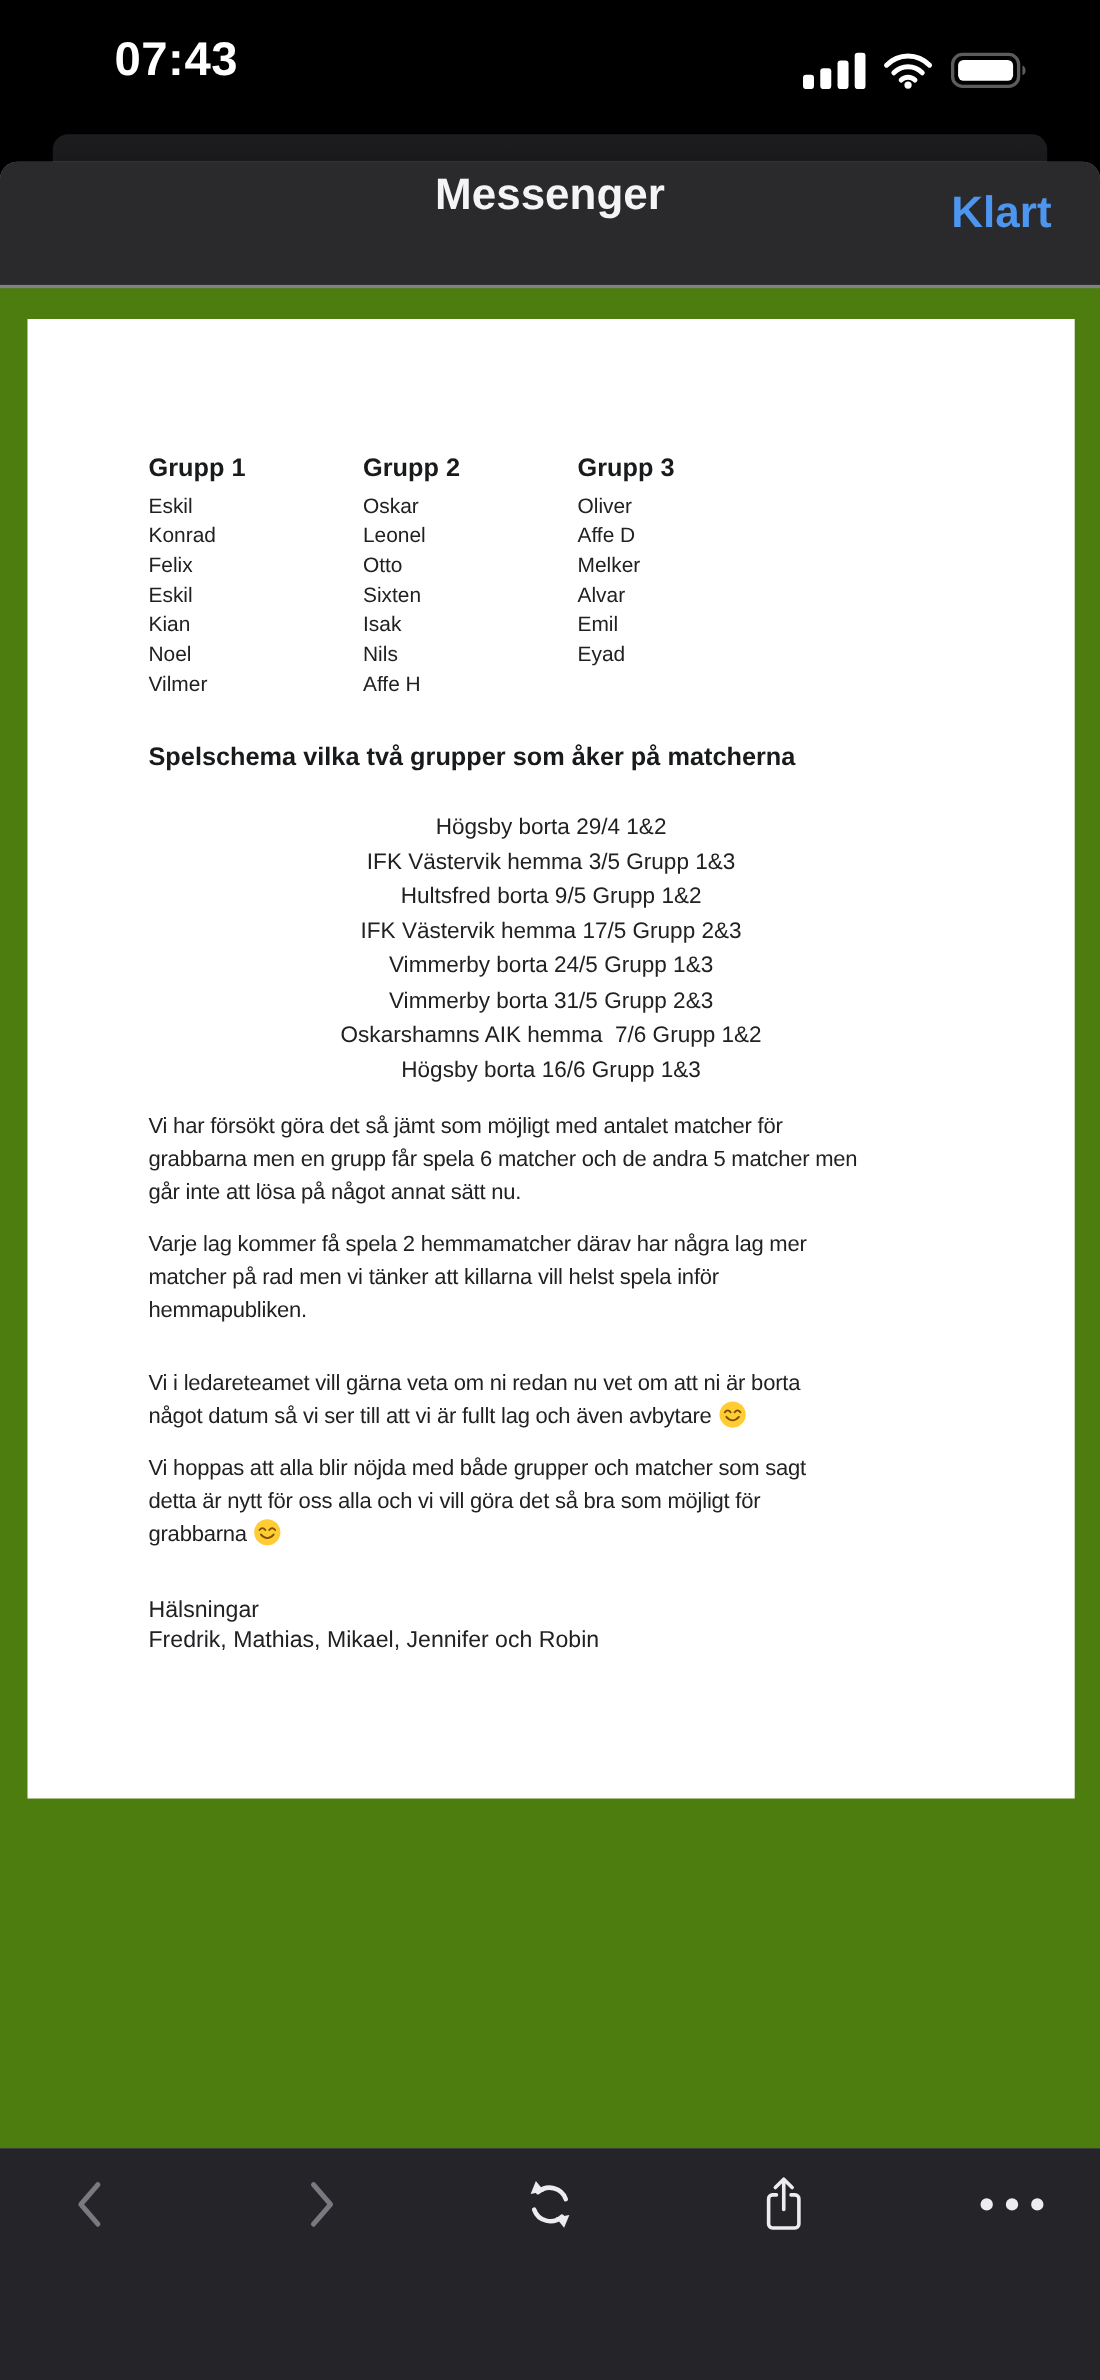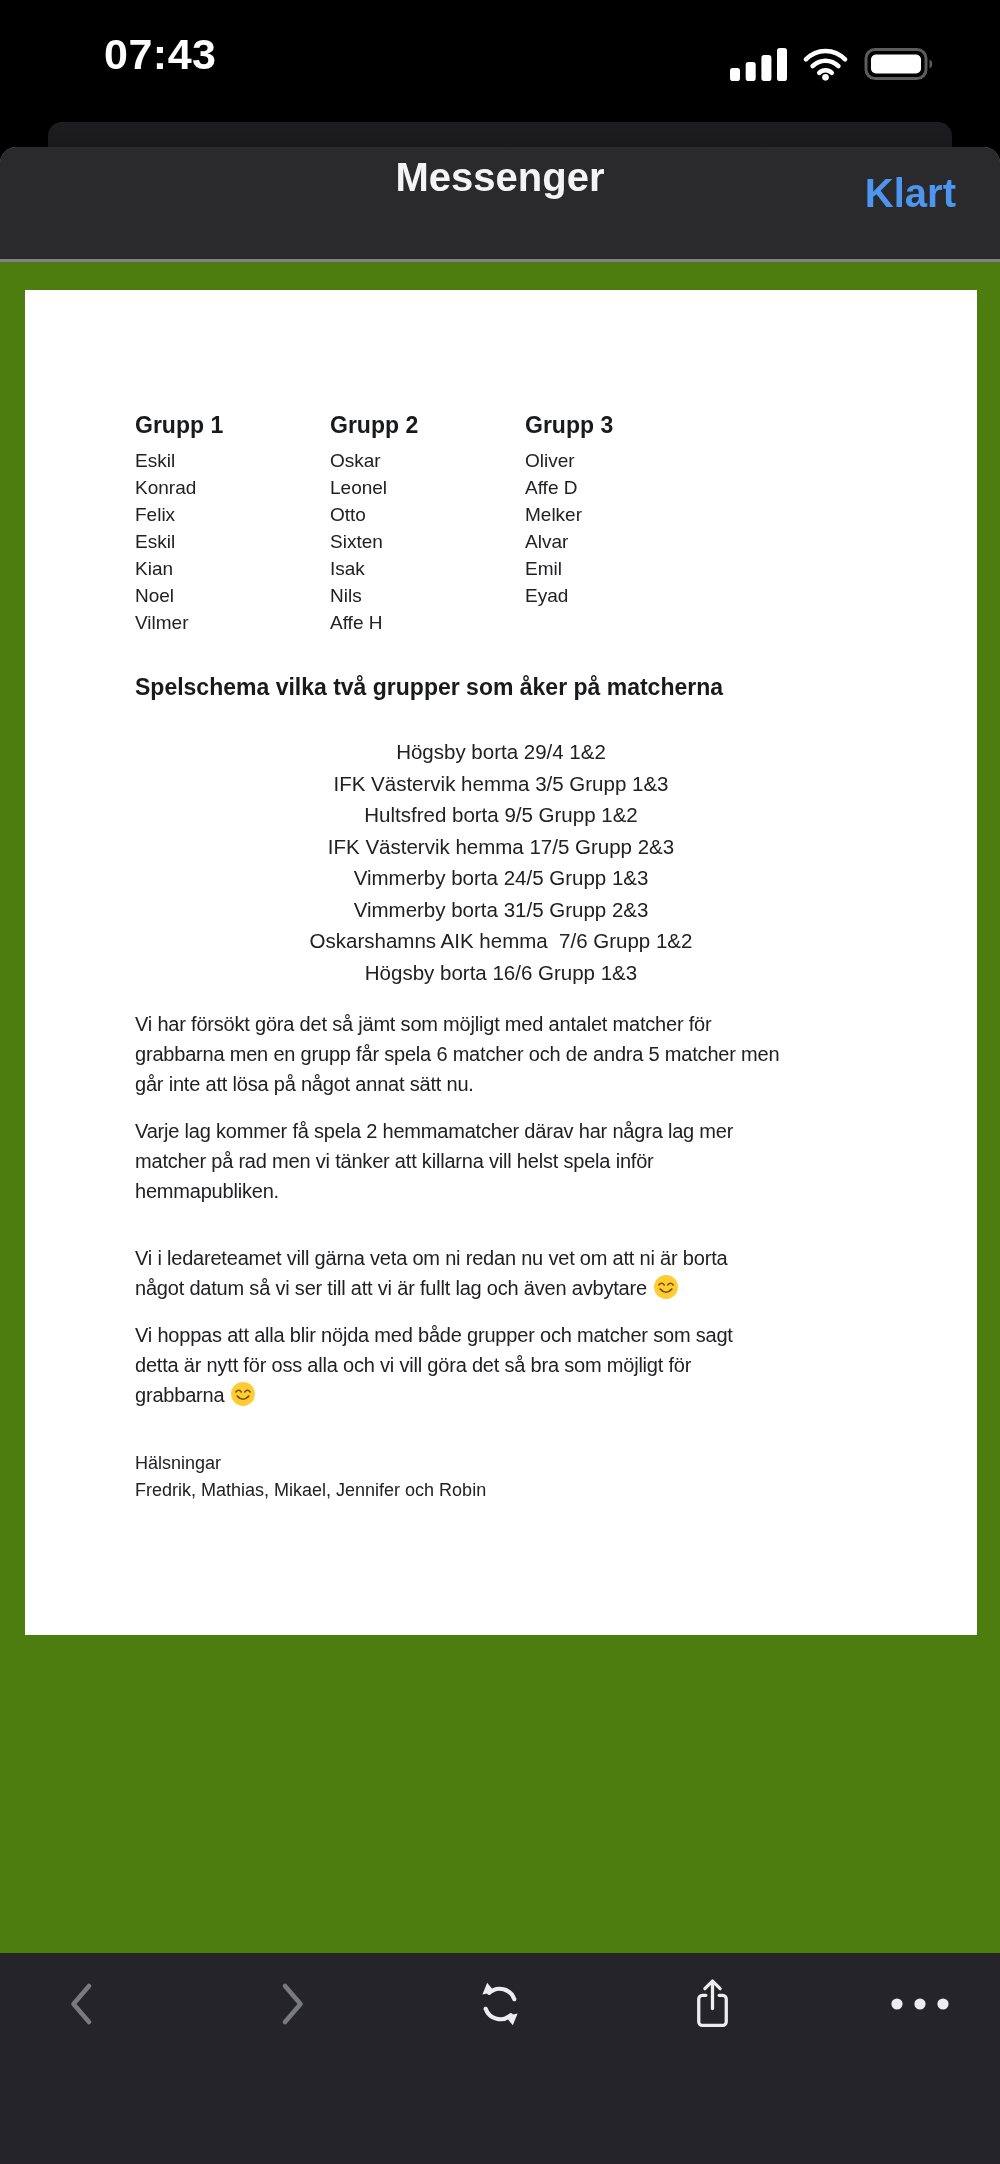--- a/index.html
+++ b/index.html
@@ -142,21 +142,21 @@
 
   .smiley {
     display: inline-block;
     width: 26px; height: 26px;
     vertical-align: -5px;
     margin-left: 6px;
   }
 
   .signature { margin-top: 40px; }
   .signature div {
-    font-size: 18px;
+    font-size: 21px;
     line-height: 27px;
     color: #212124;
   }
 
   
   .toolbar {
     position: absolute;
     left: 0; right: 0; bottom: 0;
     height: 211px;
     background: #252529;

